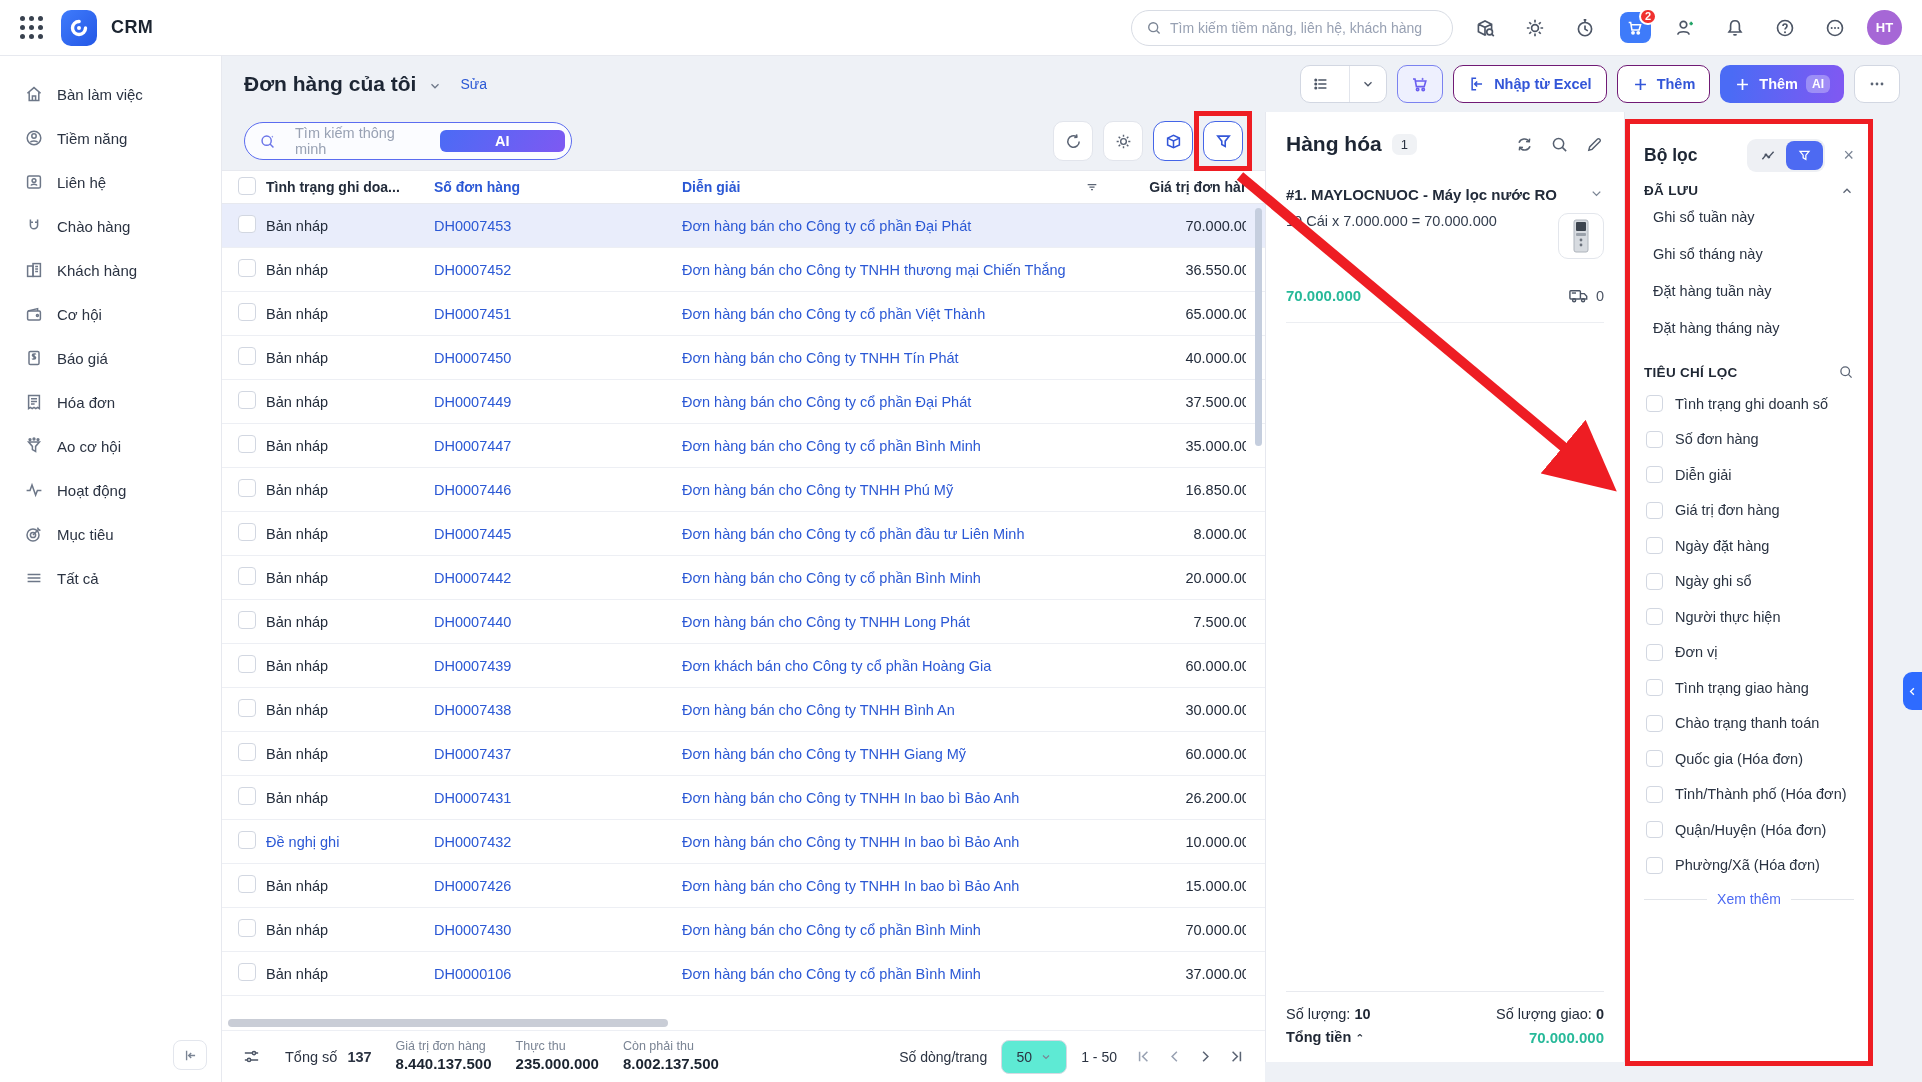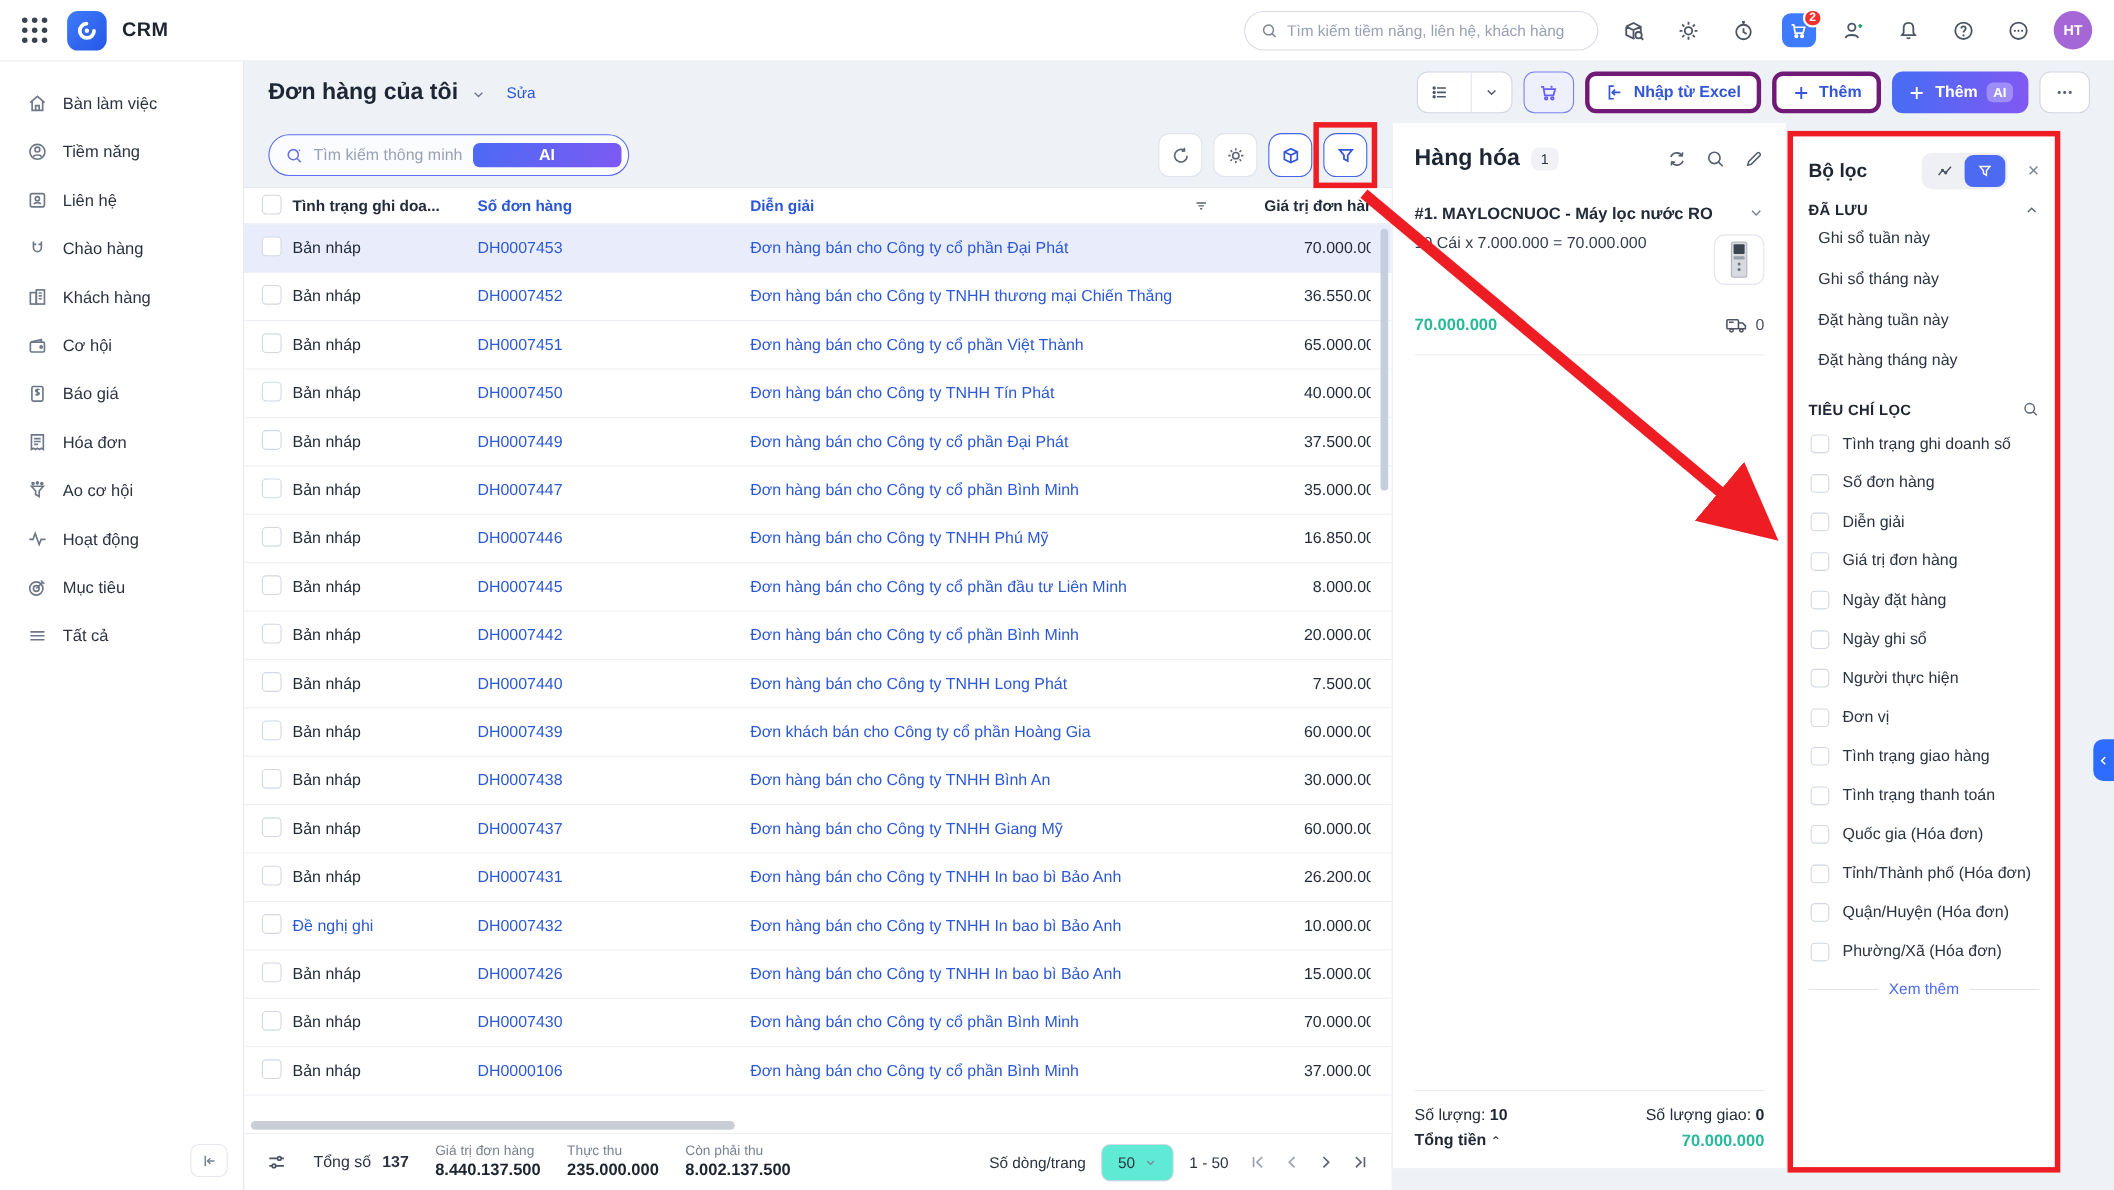--- a/index.html
+++ b/index.html
@@ -33,30 +33,30 @@
   .main-col { flex:1; display:flex; flex-direction:column; min-width:0; }
   .page-header { height:56px; display:flex; align-items:center; padding:0 22px; gap:10px; }
   .page-title { font-size:21px; font-weight:bold; color:#1d2634; }
   .title-caret { color:#6d7788; margin:4px 2px 0 2px; }
   .edit-link { color:#2b58d5; font-size:14px; margin-left:6px; cursor:pointer; }
   .ph-right { margin-left:auto; display:flex; align-items:center; gap:10px; }
   .btn { height:38px; border-radius:10px; border:1px solid #d2d7e2; background:#fff; display:flex; align-items:center; gap:8px; padding:0 14px; font-size:14.5px; font-weight:bold; color:#3a4352; cursor:pointer; }
   .btn-split { padding:0; }
   .btn-split .seg { height:100%; display:flex; align-items:center; padding:0 11px; color:#4c5565; }
   .btn-split .seg + .seg { border-left:1px solid #e2e5ec; }
-  .btn-outline-blue { border:4px solid #701a75; color:#3356d8; }
+  .btn-outline-blue { border:1px solid #701a75; color:#3356d8; }
   .btn-cart { border:1px solid #7b82f0; background:#eef0fe; color:#6a5ef0; width:46px; justify-content:center; padding:0; }
   .btn-ai { border:none; background:linear-gradient(95deg,#4b6bf5 10%,#7e59f2 95%); color:#fff; }
   .ai-chip { background:rgba(255,255,255,.3); border-radius:6px; padding:2px 6px; font-size:12px; font-weight:bold; color:#fff; }
   .btn-more { width:46px; justify-content:center; padding:0; color:#5b6474; }
 
   .content-row { display:flex; flex:1; min-height:0; }
   .list-area { width:1043px; flex:none; display:flex; flex-direction:column; }
   .search-row { height:73px; display:flex; align-items:center; padding:0 22px; gap:10px; }
-  .smart-search { width:328px; height:38px; border:1.5px solid #5b6cf0; border-radius:19px; background:#fbfcff; display:flex; align-items:center; gap:9px; padding:0 6px 0 14px; color:#99a2b4; }
+  .smart-search { width:328px; height:38px; border:1.5px solid #5b6cf0; border-radius:19px; background:#fbfcff; display:flex; align-items:center; gap:19px; padding:0 6px 0 14px; color:#99a2b4; }
   .smart-search span { flex:1; font-size:14.5px; }
   .ai-badge { width:28px; height:22px; border-radius:6px; background:linear-gradient(120deg,#4b6bf5,#7e59f2); color:#fff; font-size:11px; font-weight:bold; display:grid; place-items:center; }
   .sr-right { margin-left:auto; display:flex; align-items:center; gap:10px; }
   .icon-btn { width:40px; height:40px; border:1px solid #e2e5ec; border-radius:10px; background:#fff; display:grid; place-items:center; color:#5b6474; cursor:pointer; }
   .icon-btn.blue { border:1.5px solid #4465e8; color:#3356d8; border-radius:12px; }
   .filter-btn-wrap { position:relative; }
 
   
   .table-card { background:#fff; border-top:1px solid #e7e9ef; position:relative; height:860px; flex:none; }
   .t-head, .t-row { display:flex; align-items:center; }
@@ -817,21 +817,21 @@
                 <span>Đơn vị</span>
               </div>
 
               <div class="crit-item">
                 <span class="cbx"></span>
                 <span>Tình trạng giao hàng</span>
               </div>
 
               <div class="crit-item">
                 <span class="cbx"></span>
-                <span>Tình trạng thanh toán</span>
+                <span>Chào trạng thanh toán</span>
               </div>
 
               <div class="crit-item">
                 <span class="cbx"></span>
                 <span>Quốc gia (Hóa đơn)</span>
               </div>
 
               <div class="crit-item">
                 <span class="cbx"></span>
                 <span>Tỉnh/Thành phố (Hóa đơn)</span>

